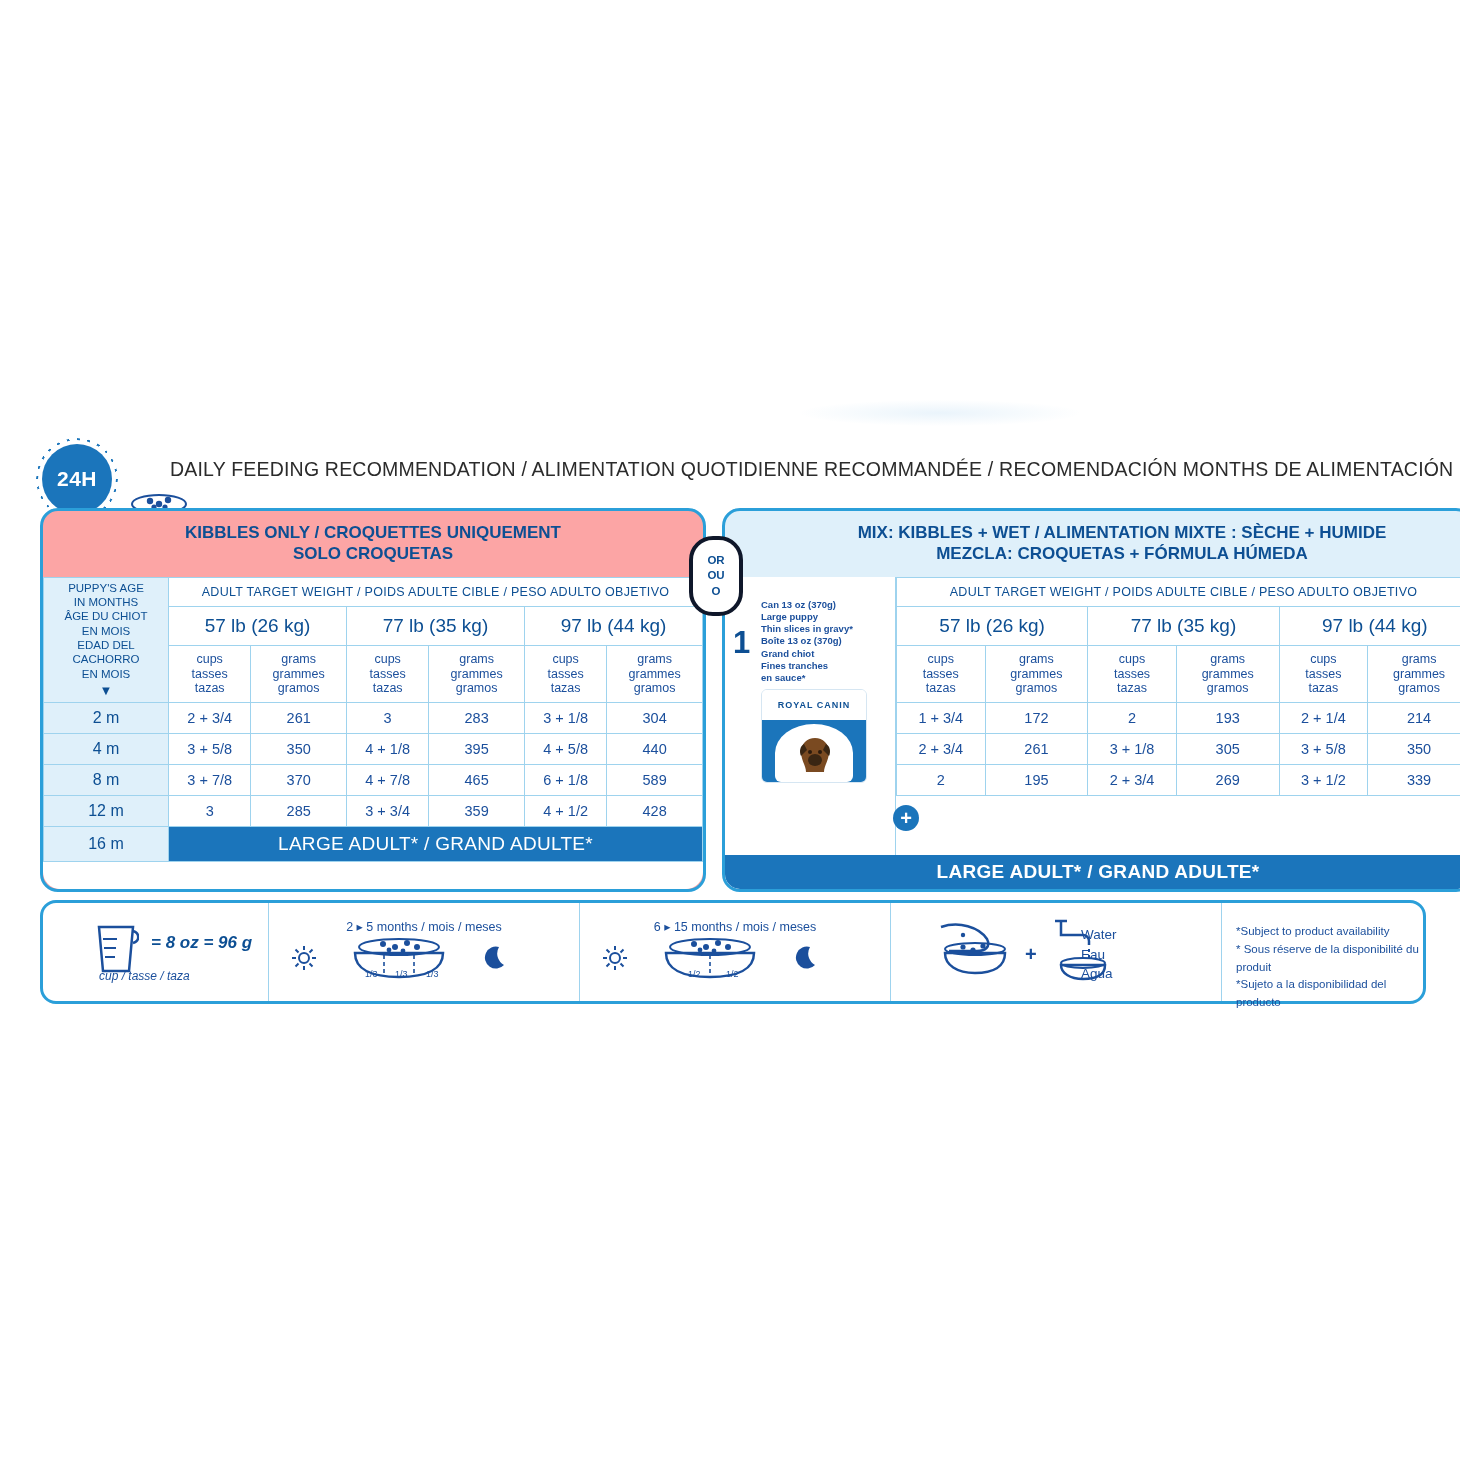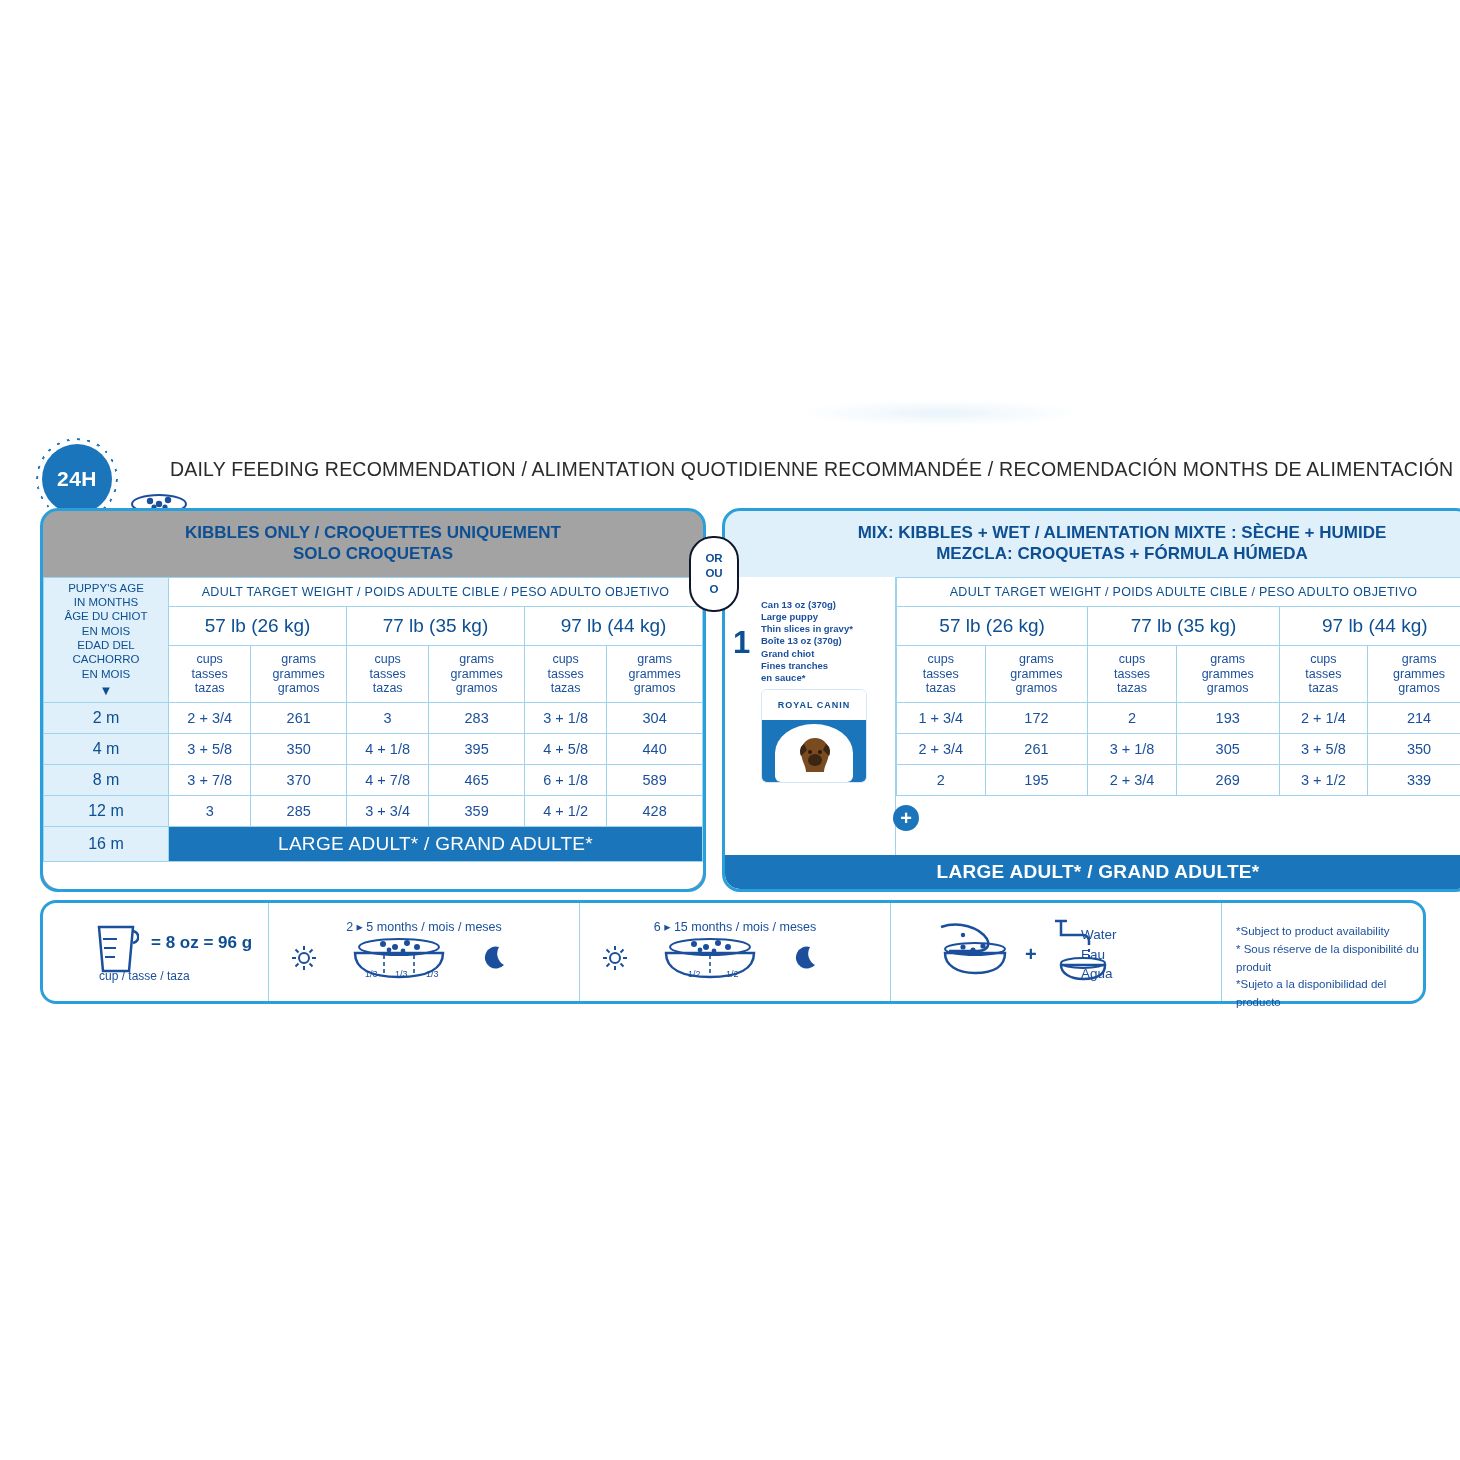--- a/index.html
+++ b/index.html
@@ -86,21 +86,21 @@
     border: 3px solid #2b9fd9;
     border-radius: 18px;
     background: #ffffff;
     overflow: hidden;
   }
   #panel-left {
     left: 40px;
     top: 508px;
     width: 660px;
     height: 378px;
-    background: #a3a3a3;
+    background: #fca5a5;
   }
   #panel-right {
     left: 722px;
     top: 508px;
     width: 698px;
     height: 378px;
     background: #dff0fa;
     padding-left: 48px;
   }
 
@@ -186,21 +186,21 @@
     letter-spacing: .3px;
   }
 
   
   .or-badge {
     position: absolute;
     left: 689px;
     top: 536px;
     width: 46px;
     height: 72px;
-    border: 2px solid #0f172a;
+    border: 4px solid #0f172a;
     border-radius: 24px;
     background: #ffffff;
     color: #0d4f93;
     font-size: 11.5px;
     font-weight: bold;
     display: flex;
     flex-direction: column;
     align-items: center;
     justify-content: center;
     line-height: 1.35;
@@ -289,21 +289,21 @@
     border-radius: 16px;
     background: #ffffff;
     display: flex;
   }
   .legend-cell {
     position: relative;
     border-right: 1px solid #9ed3ee;
     height: 100%;
   }
   .legend-cell:last-child { border-right: none; }
-  .lc1 { width: 225px; }
+  .lc1 { width: 225px; font-style: italic; }
   .lc2 { width: 310px; }
   .lc3 { width: 310px; }
   .lc4 { width: 330px; }
   .lc5 { width: 199px; }
 
   .cup-eq {
     position: absolute;
     left: 108px;
     top: 30px;
     font-size: 17px;

